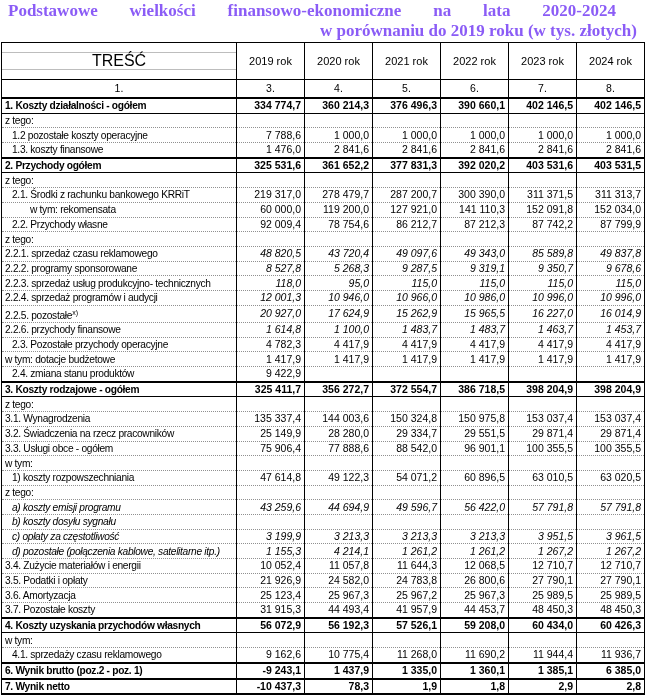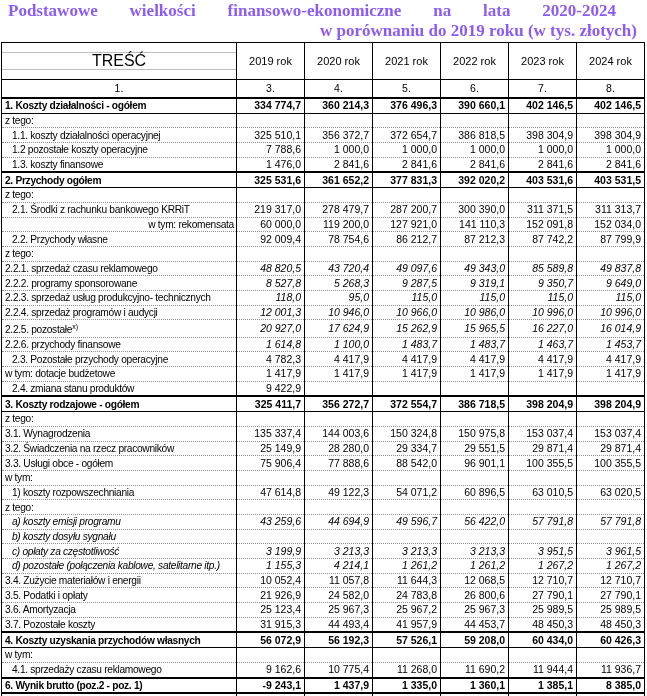--- a/index.html
+++ b/index.html
@@ -32,21 +32,21 @@
   .tresc-label { height:16px; line-height:16px; font-size:16px; }
   tr.numrow td {
     height:15px; line-height:15px; font-size:10.5px; text-align:center;
     border-top:1px solid #000;
   }
   
   tbody td { height:13.7px; line-height:13px; font-size:10.5px; border-top:1px dotted #909090; }
   tbody td.lbl { text-align:left; padding:0 2px 0 3px; font-size:10.2px; letter-spacing:-0.3px; }
   tbody td.val { text-align:right; padding:0 3px 0 1px; }
   tbody td.ind1 { padding-left:10px; }
-  tbody td.ind2 { padding-left:28px;text-align:right; }
+  tbody td.ind2 { padding-left:28px; }
   tbody td.b { font-weight:bold; }
   tbody td.it { font-style:italic; }
   tbody tr.section td { border-top:2px solid #000; border-bottom:1px solid #000; }
   tbody tr:last-child td { border-bottom:2px solid #000; }
   sup { font-size:7px; vertical-align:super; letter-spacing:0; }
 </style>
 </head>
 <body>
 
 <div class="title-block">
@@ -101,29 +101,20 @@
       <tr>
         <td class="lbl">z tego:</td>
         <td class="val"></td>
         <td class="val"></td>
         <td class="val"></td>
         <td class="val"></td>
         <td class="val"></td>
         <td class="val"></td>
       </tr>
       <tr>
-        <td class="lbl ind1">1.1. koszty działalności operacyjnej</td>
-        <td class="val">325 510,1</td>
-        <td class="val">356 372,7</td>
-        <td class="val">372 654,7</td>
-        <td class="val">386 818,5</td>
-        <td class="val">398 304,9</td>
-        <td class="val">398 304,9</td>
-      </tr>
-      <tr>
         <td class="lbl ind1">1.2 pozostałe koszty operacyjne</td>
         <td class="val">7 788,6</td>
         <td class="val">1 000,0</td>
         <td class="val">1 000,0</td>
         <td class="val">1 000,0</td>
         <td class="val">1 000,0</td>
         <td class="val">1 000,0</td>
       </tr>
       <tr>
         <td class="lbl ind1">1.3. koszty finansowe</td>
@@ -197,21 +188,21 @@
         <td class="val it">85 589,8</td>
         <td class="val it">49 837,8</td>
       </tr>
       <tr>
         <td class="lbl">2.2.2. programy sponsorowane</td>
         <td class="val it">8 527,8</td>
         <td class="val it">5 268,3</td>
         <td class="val it">9 287,5</td>
         <td class="val it">9 319,1</td>
         <td class="val it">9 350,7</td>
-        <td class="val it">9 649,0</td>
+        <td class="val it">9 678,6</td>
       </tr>
       <tr>
         <td class="lbl">2.2.3. sprzedaż usług produkcyjno- technicznych</td>
         <td class="val it">118,0</td>
         <td class="val it">95,0</td>
         <td class="val it">115,0</td>
         <td class="val it">115,0</td>
         <td class="val it">115,0</td>
         <td class="val it">115,0</td>
       </tr>
@@ -440,21 +431,21 @@
         <td class="val">11 944,4</td>
         <td class="val">11 936,7</td>
       </tr>
       <tr class="section">
         <td class="lbl b">6. Wynik brutto (poz.2 - poz. 1)</td>
         <td class="val b">-9 243,1</td>
         <td class="val b">1 437,9</td>
         <td class="val b">1 335,0</td>
         <td class="val b">1 360,1</td>
         <td class="val b">1 385,1</td>
-        <td class="val b">8 385,0</td>
+        <td class="val b">6 385,0</td>
       </tr>
       <tr class="section">
         <td class="lbl b">7. Wynik netto</td>
         <td class="val b">-10 437,3</td>
         <td class="val b">78,3</td>
         <td class="val b">1,9</td>
         <td class="val b">1,8</td>
         <td class="val b">2,9</td>
         <td class="val b">2,8</td>
       </tr>

